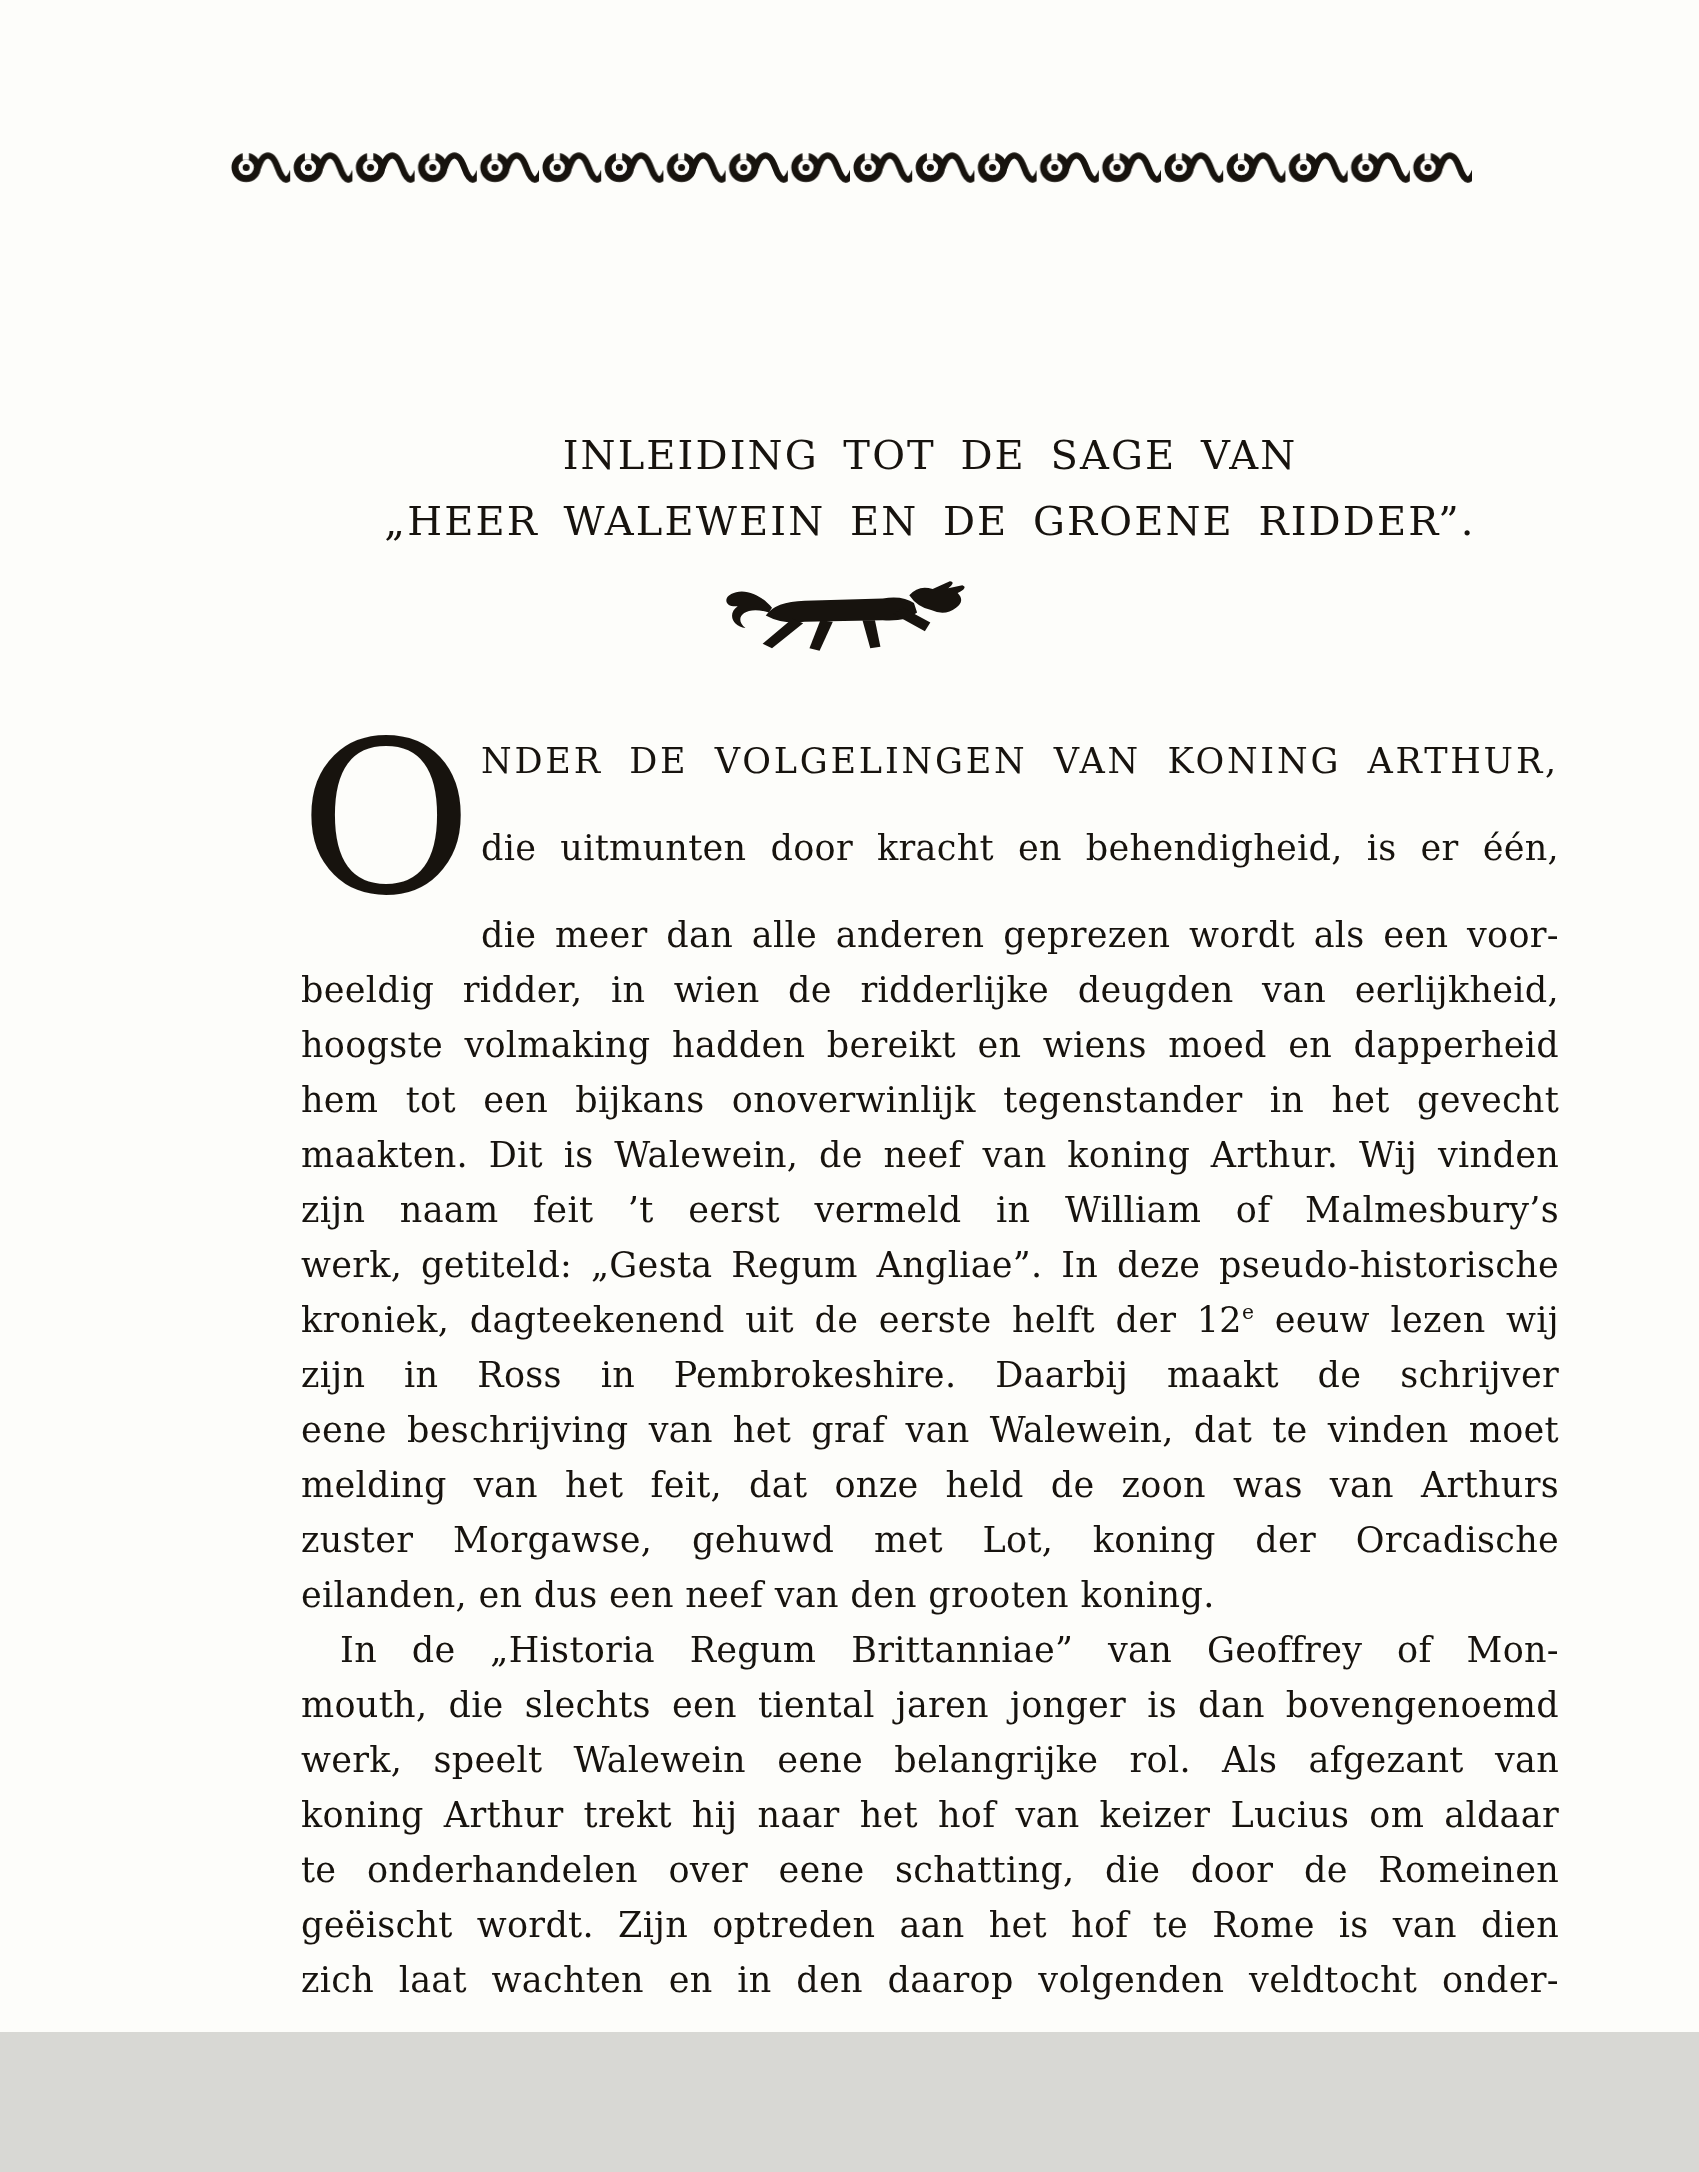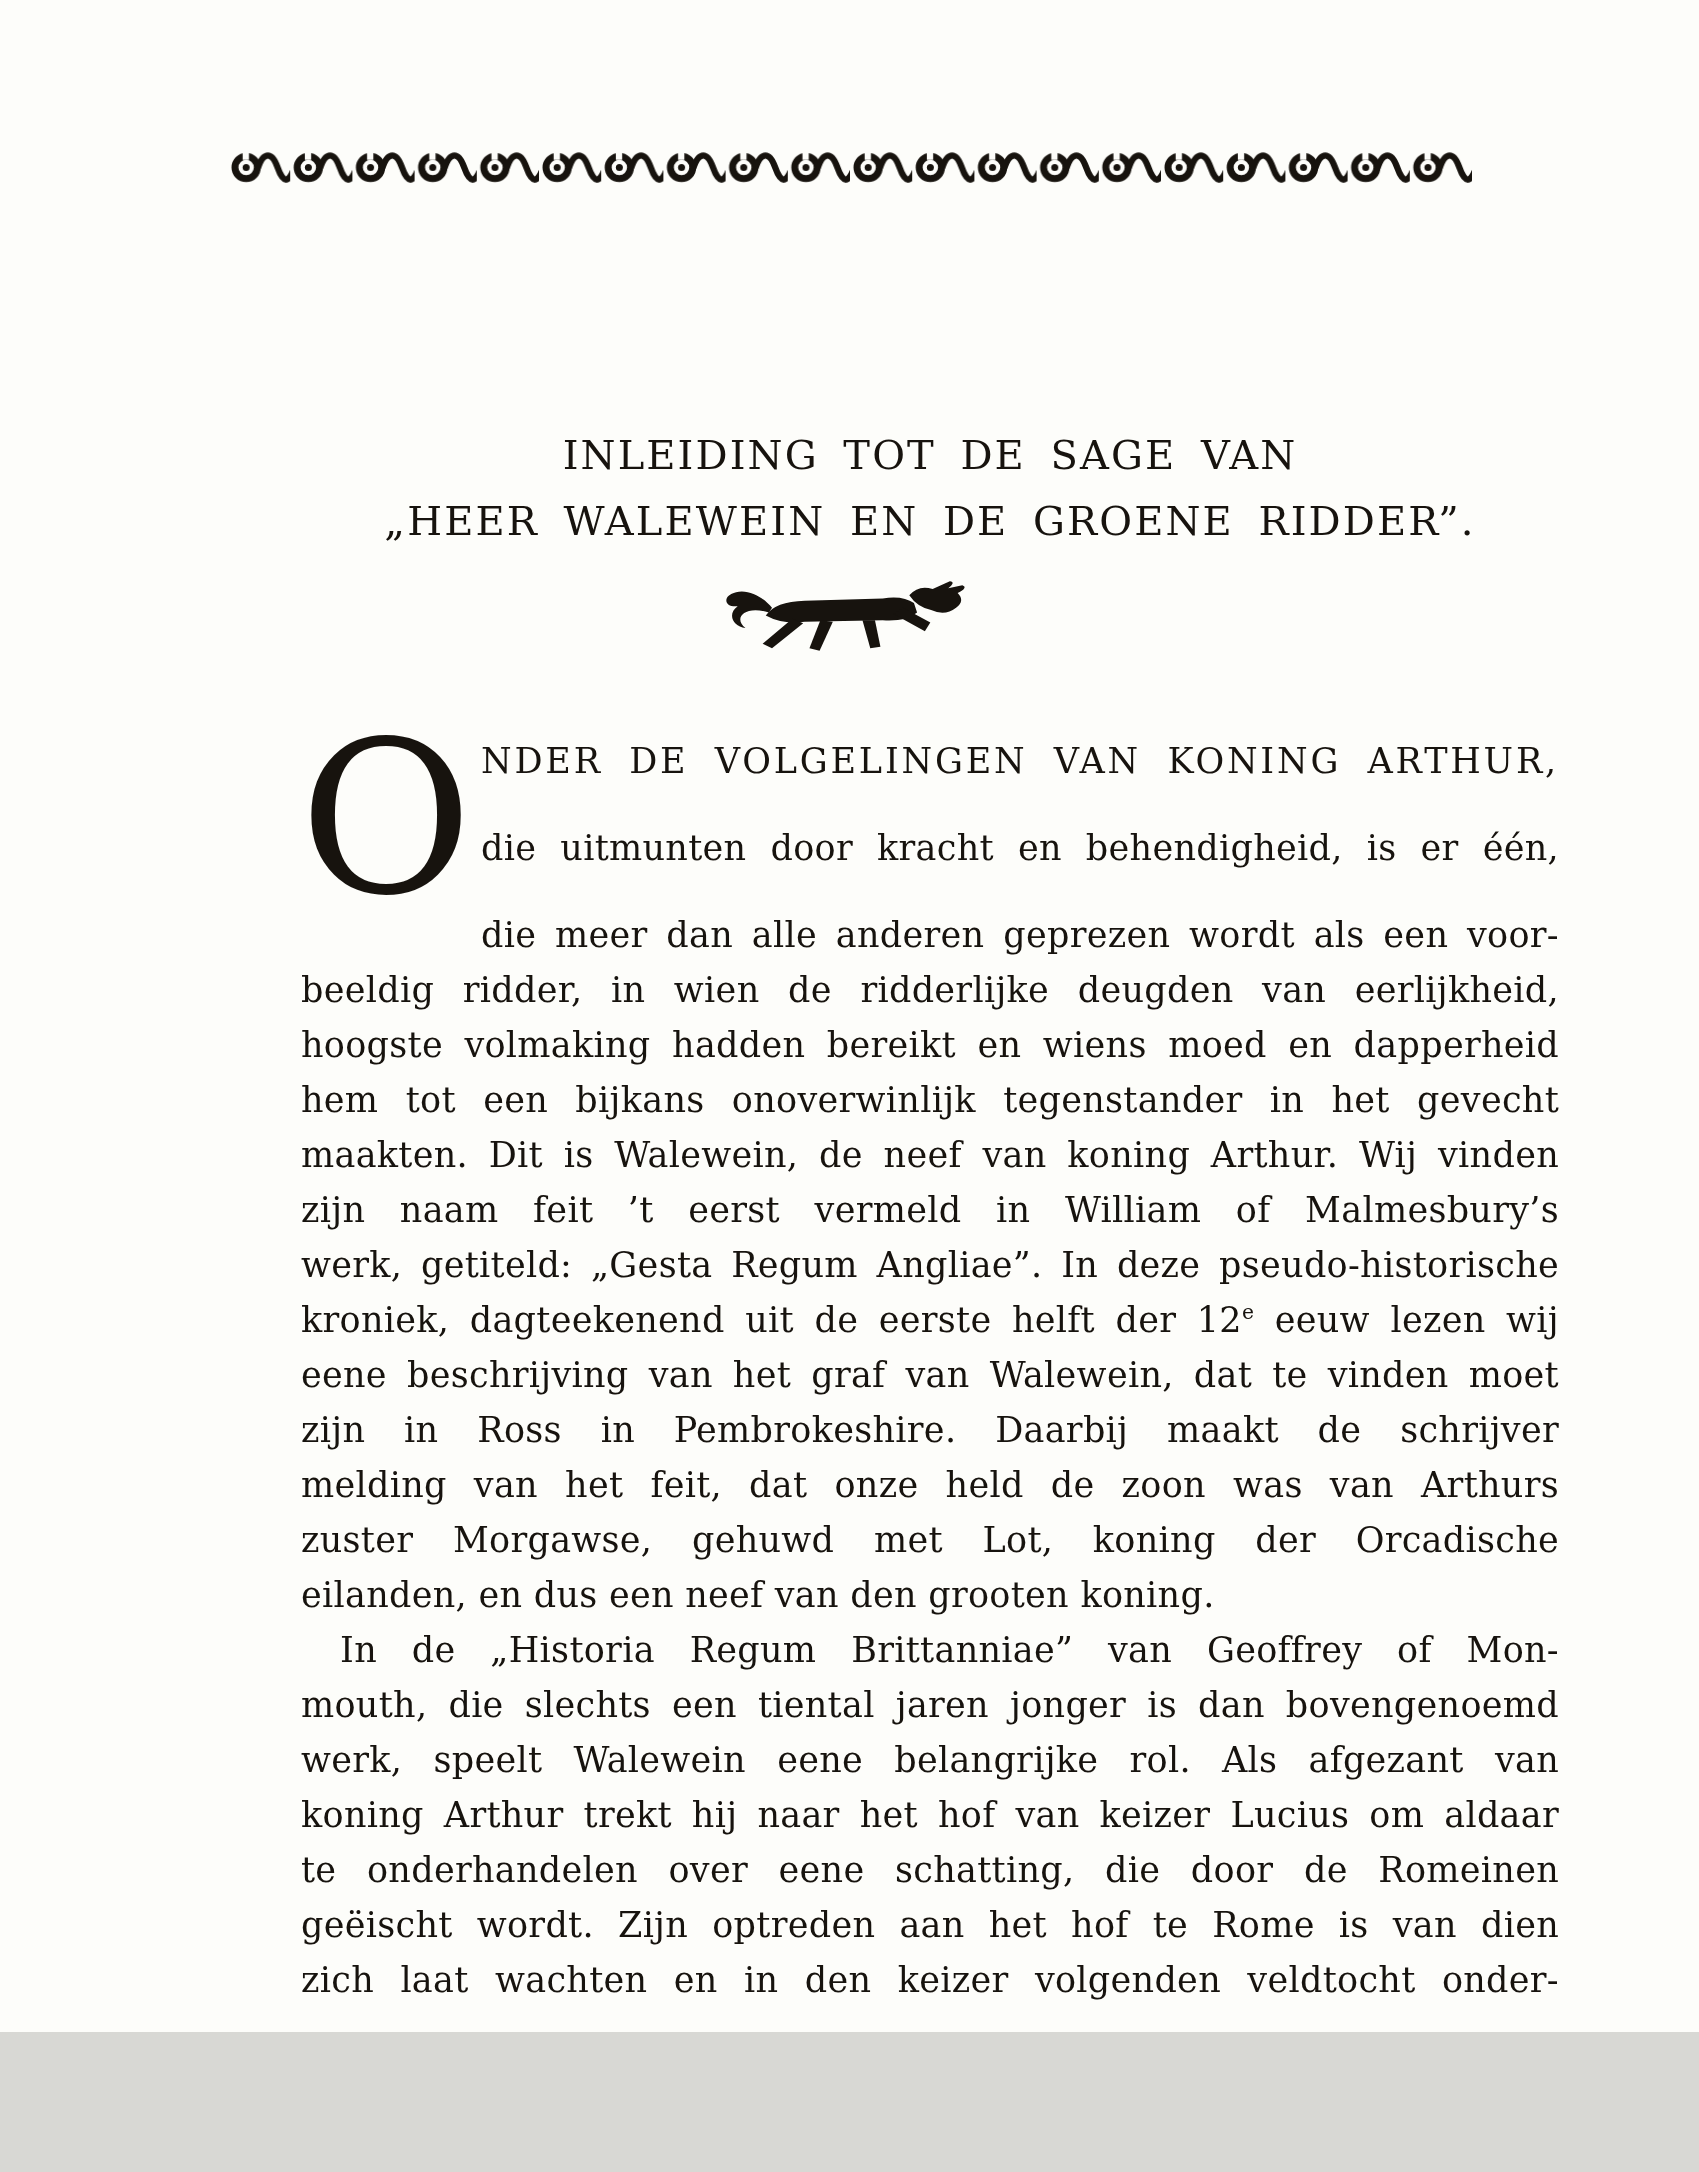--- a/index.html
+++ b/index.html
@@ -116,33 +116,33 @@
       <div class="line cap-pad caps-line">NDER DE VOLGELINGEN VAN KONING ARTHUR,</div>
       <div class="line cap-pad">die uitmunten door kracht en behendigheid, is er één,</div>
       <div class="line cap-pad">die meer dan alle anderen geprezen wordt als een voor-</div>
       <div class="line">beeldig ridder, in wien de ridderlijke deugden van eerlijkheid,</div>
       <div class="line">hoogste volmaking hadden bereikt en wiens moed en dapperheid</div>
       <div class="line">hem tot een bijkans onoverwinlijk tegenstander in het gevecht</div>
       <div class="line">maakten. Dit is Walewein, de neef van koning Arthur. Wij vinden</div>
       <div class="line">zijn naam feit ’t eerst vermeld in William of Malmesbury’s</div>
       <div class="line">werk, getiteld: „Gesta Regum Angliae”. In deze pseudo-historische</div>
       <div class="line"><span>kroniek, dagteekenend uit de eerste helft der 12</span><sup>e</sup><span> eeuw lezen wij</span></div>
+      <div class="line">zijn in Ross in Pembrokeshire. Daarbij maakt de schrijver</div>
       <div class="line">eene beschrijving van het graf van Walewein, dat te vinden moet</div>
-      <div class="line">zijn in Ross in Pembrokeshire. Daarbij maakt de schrijver</div>
       <div class="line">melding van het feit, dat onze held de zoon was van Arthurs</div>
       <div class="line">zuster Morgawse, gehuwd met Lot, koning der Orcadische</div>
       <div class="line last">eilanden, en dus een neef van den grooten koning.</div>
     </div>
 
     <div class="para">
       <div class="line indent">In de „Historia Regum Brittanniae” van Geoffrey of Mon-</div>
       <div class="line">mouth, die slechts een tiental jaren jonger is dan bovengenoemd</div>
       <div class="line">werk, speelt Walewein eene belangrijke rol. Als afgezant van</div>
       <div class="line">koning Arthur trekt hij naar het hof van keizer Lucius om aldaar</div>
       <div class="line">te onderhandelen over eene schatting, die door de Romeinen</div>
       <div class="line">geëischt wordt. Zijn optreden aan het hof te Rome is van dien</div>
-      <div class="line">zich laat wachten en in den keizer volgenden veldtocht onder-</div>
+      <div class="line">zich laat wachten en in den daarop volgenden veldtocht onder-</div>
     </div>
 
   </div>
 
 </div>
 
 
 </body></html>

